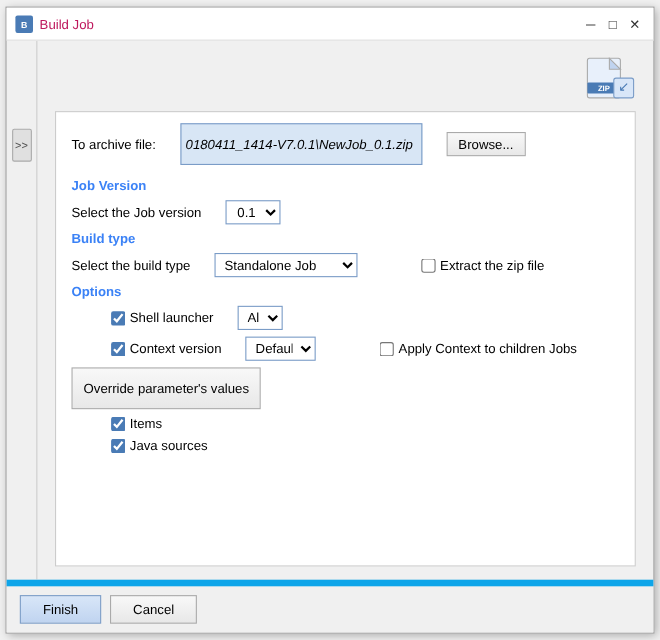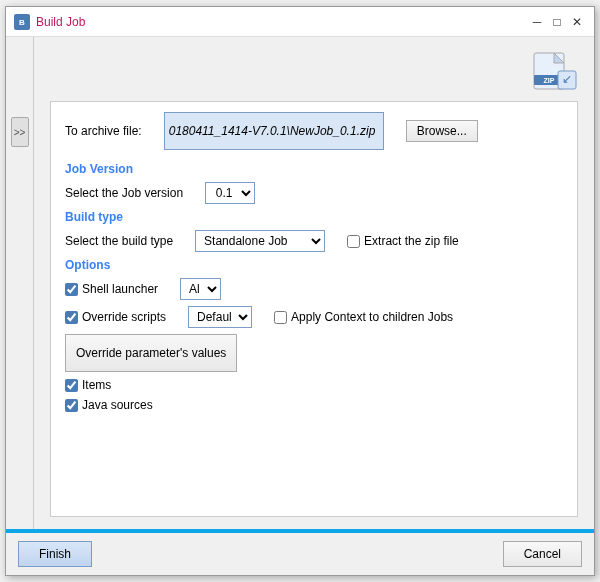--- a/index.html
+++ b/index.html
@@ -175,35 +175,36 @@
       cursor: pointer;
       height: 38px;
     }
 
     .checkbox-label {
       display: flex;
       align-items: center;
       gap: 4px;
       cursor: pointer;
       font-size: 12px;
+      margin-left: 36px;
     }
     .checkbox-input {
       width: 13px;
       height: 13px;
       cursor: pointer;
       accent-color: #4a7bb5;
     }
 
     
     .bottom-footer {
-      border-top: 4px solid #0ea5e9;
+      border-top: 6px solid #0ea5e9;
       background: #f0f0f0;
       padding: 8px 12px;
       display: flex;
-      justify-content: space-between;
+      justify-content: flex-start;
       gap: 8px;
       margin-top: auto;
     }
     .footer-btn {
       border: 1px solid #aaa;
       background: linear-gradient(to bottom, #f8f8f8, #e8e8e8);
       padding: 4px 20px;
       font-size: 12px;
       cursor: pointer;
       height: 26px;
@@ -322,21 +323,21 @@
             <select class="select-input all-select">
               <option>All</option>
               <option>None</option>
               <option>Custom</option>
             </select>
           </div>
 
           <div class="form-row">
             <label class="checkbox-label">
               <input type="checkbox" class="checkbox-input" checked="" style="">
-              <span>Override scripts</span>
+              <span>Context version</span>
             </label>
             <select class="select-input default-select">
               <option>Default</option>
               <option>All</option>
               <option>None</option>
             </select>
             <label class="checkbox-label">
               <input type="checkbox" class="checkbox-input" style="">
               <span>Apply Context to children Jobs</span>
             </label>

